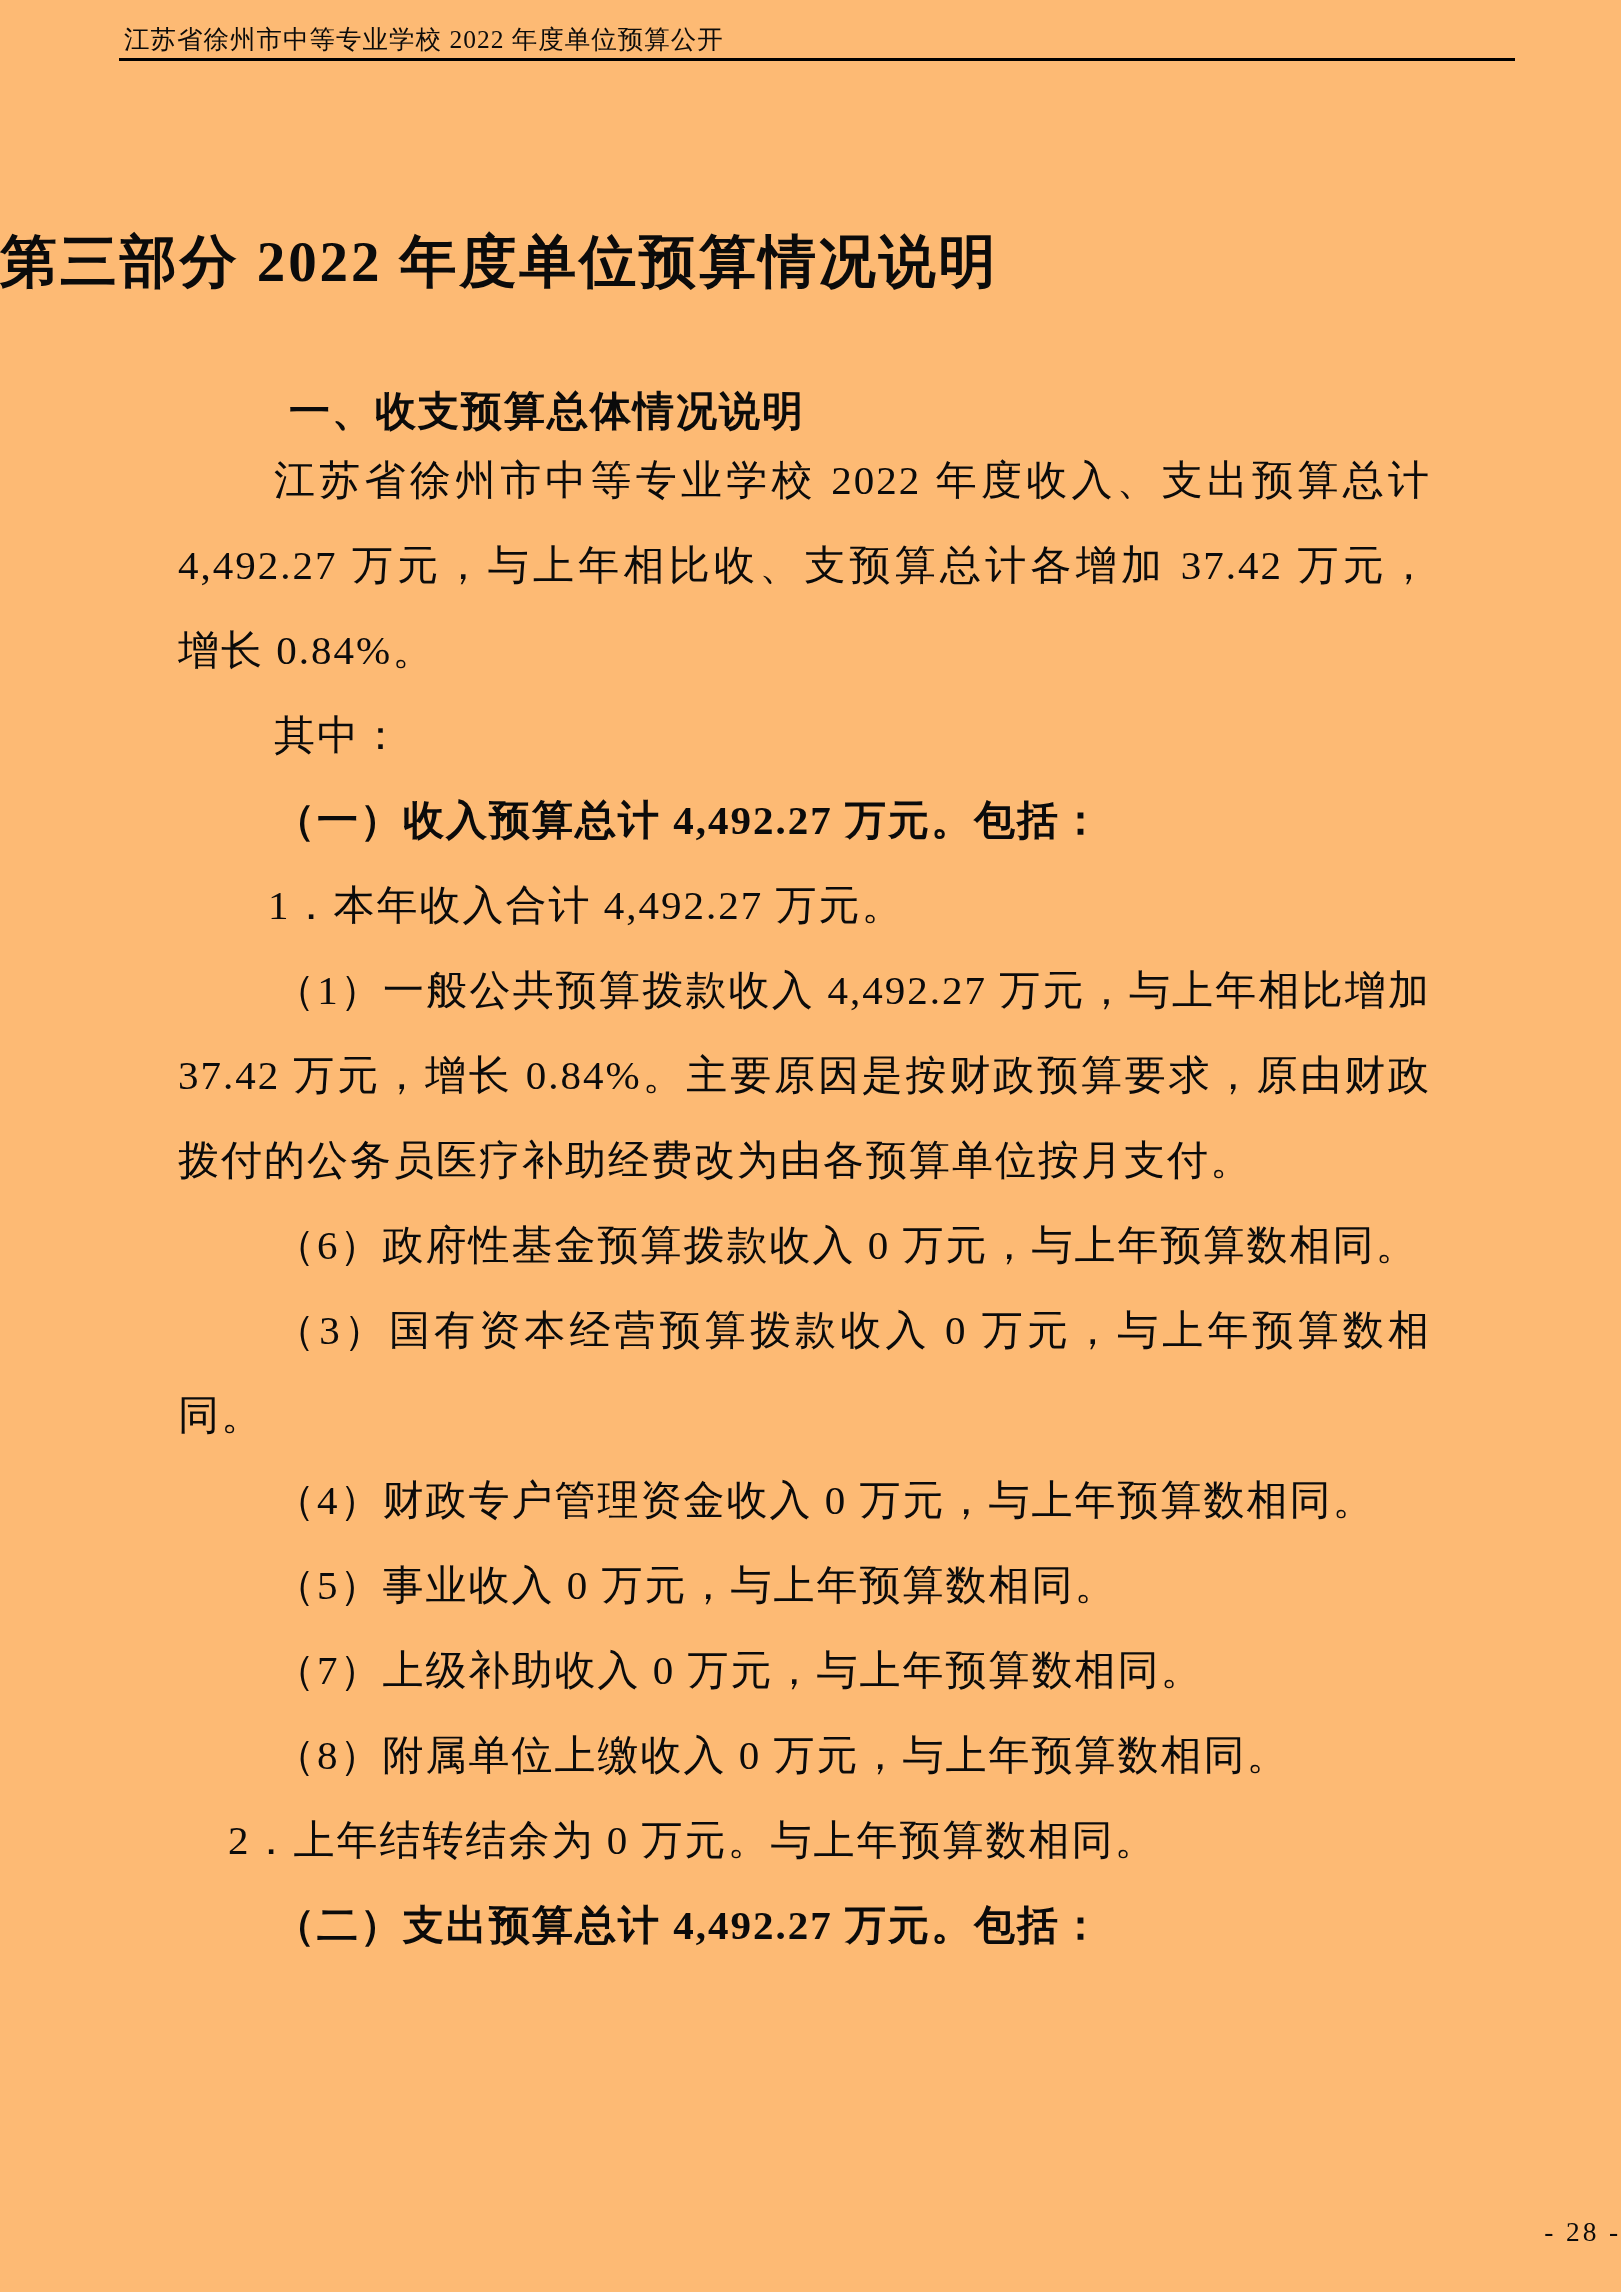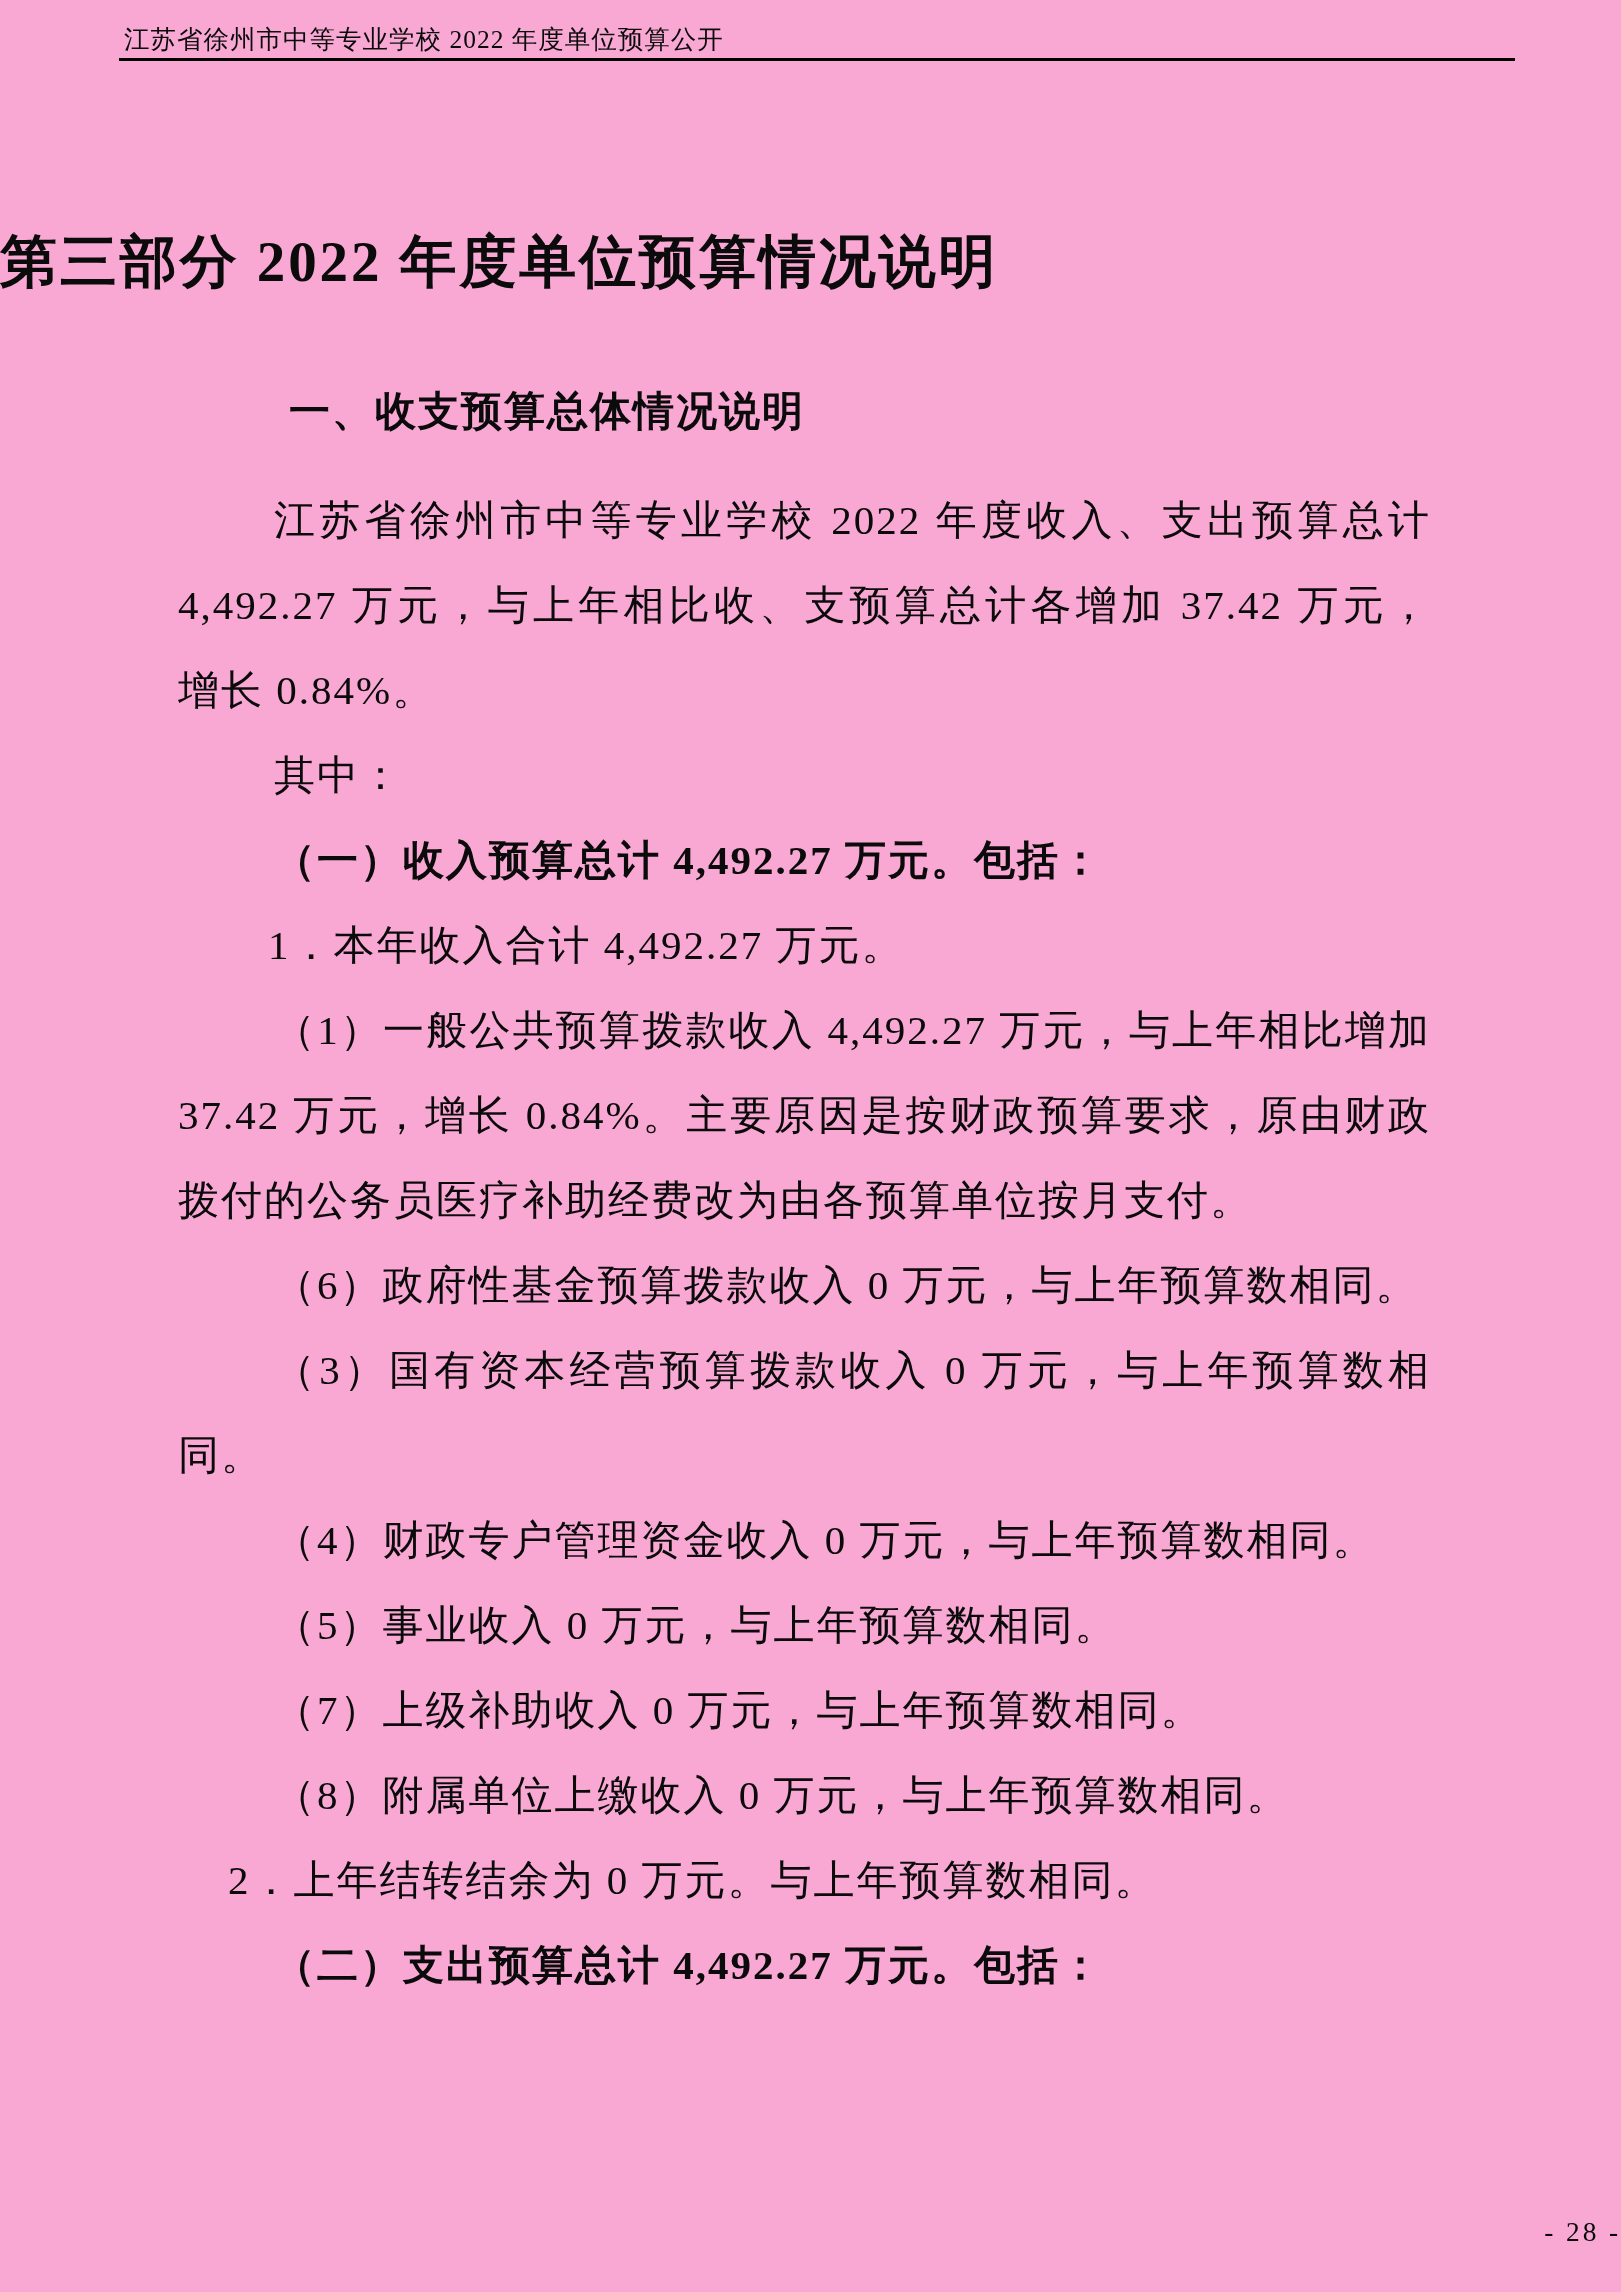--- a/index.html
+++ b/index.html
@@ -1,20 +1,20 @@
 <!DOCTYPE html>
 <html><head>
 <meta charset="utf-8">
 <style>
   html,body{margin:0;padding:0;background:#9a9a9a;}
   .page{
     position:relative;
     width:1621px;height:2293px;
     margin:0 auto;
-    background:#f9a8d4;
+    background:#fdba74;
     color:#0b0b0b;
     font-family:"Liberation Serif","DejaVu Serif",serif;
     overflow:hidden;
   }
   
   .hdr-text{
     position:absolute;left:124px;top:21.6px;
     font-size:25.5px;letter-spacing:1px;white-space:nowrap;
   }
   .hdr-rule{
@@ -28,21 +28,21 @@
     letter-spacing:2.9px;white-space:nowrap;
   }
   
   .section-heading{
     position:absolute;left:193px;top:369px;width:1253px;
     font-size:41px;font-weight:bold;line-height:85px;
     text-indent:96px;letter-spacing:2px;white-space:nowrap;
   }
   
   .body-block{
-    position:absolute;left:178px;top:478px;width:1253px;
+    position:absolute;left:178px;top:438px;width:1253px;
     font-size:41px;line-height:85px;letter-spacing:2px;
   }
   .ln{height:85px;overflow:visible;white-space:nowrap;}
   .ln.just{
     white-space:normal;
     text-align:justify;
     text-align-last:justify;
     -moz-text-align-last:justify;
   }
   .ind{text-indent:96px;}

